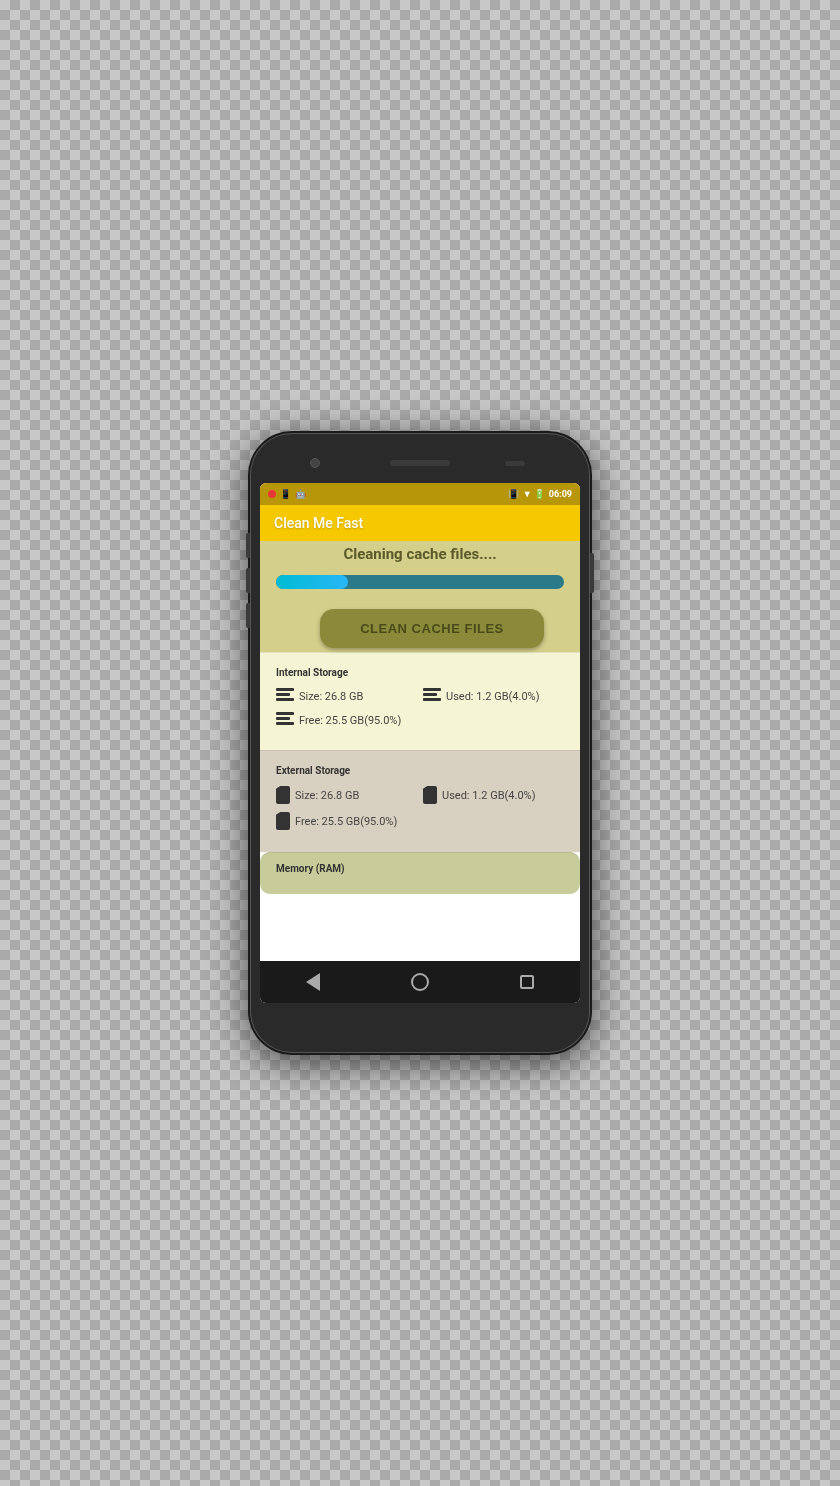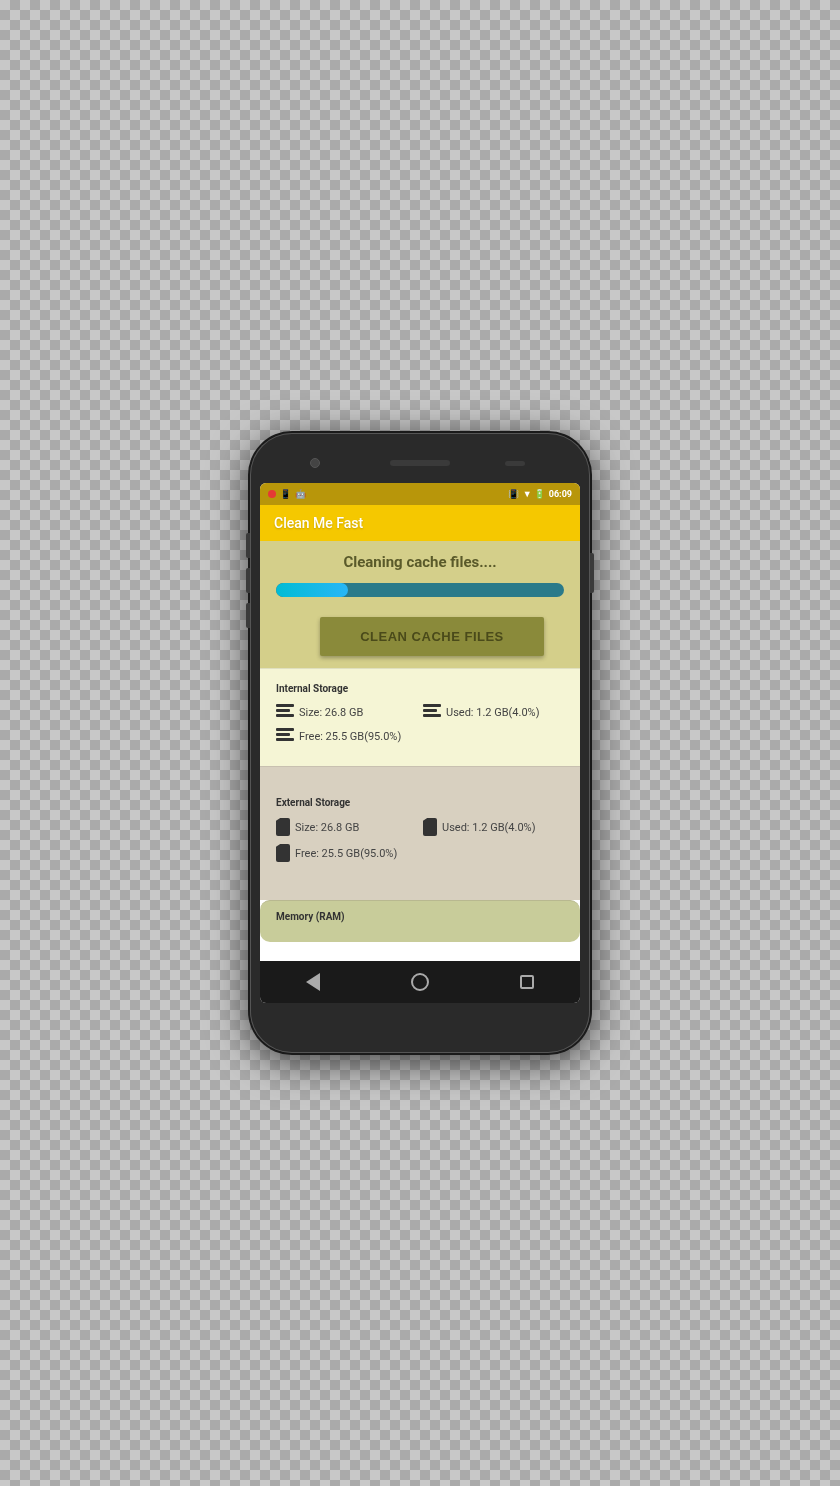--- a/index.html
+++ b/index.html
@@ -134,21 +134,21 @@
     
     .content-area {
       flex: 1;
       overflow-y: auto;
       overflow-x: hidden;
     }
 
     
     .cache-section {
       background: #d4cf8a;
-      padding: 12px 16px;
+      padding: 4px 16px;
       display: flex;
       flex-direction: column;
       align-items: center;
     }
 
     .cleaning-text {
       font-size: 15px;
       font-weight: bold;
       color: #5a5a2a;
       margin-bottom: 12px;
@@ -168,40 +168,40 @@
       height: 100%;
       background: linear-gradient(to right, #00bcd4, #29b6f6);
       border-radius: 7px;
       width: 25%;
     }
 
     .clean-button {
       background: #8a8a3a;
       color: #4a4a1a;
       border: none;
-      border-radius: 2px;
+      border-radius: 14px;
       padding: 12px 40px;
       font-size: 13px;
       font-weight: bold;
       letter-spacing: 0.5px;
       cursor: pointer;
       box-shadow: 0 2px 4px rgba(0,0,0,0.3);
       margin-left: 24px;
     }
 
     
     .storage-section {
       background: #f5f5d5;
       padding: 14px 16px;
       border-top: 1px solid #e0e0c0;
     }
 
     .external-storage-section {
       background: #d8d0c0;
-      padding: 30px 16px;
+      padding: 14px 16px;
       border-top: 1px solid #c8c0b0;
     }
 
     .memory-section {
       background: #c8cc9a;
       padding: 10px 16px;
       border-top: 1px solid #b8b890;
       min-height: 30px;
       border-radius: 10px;
     }

